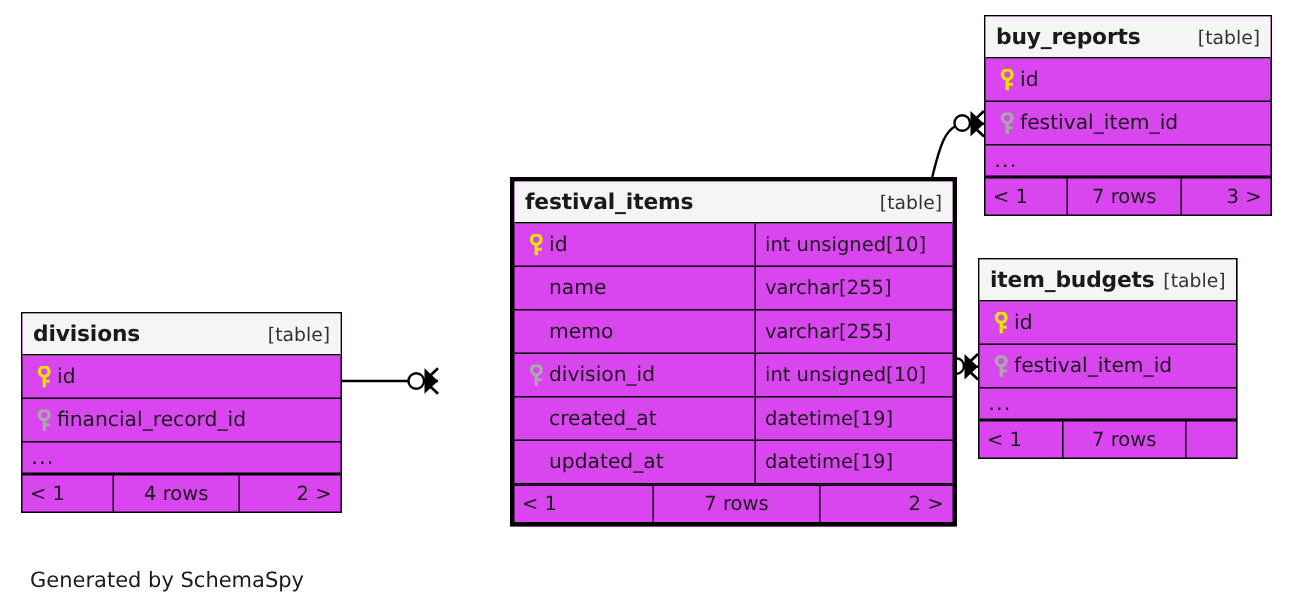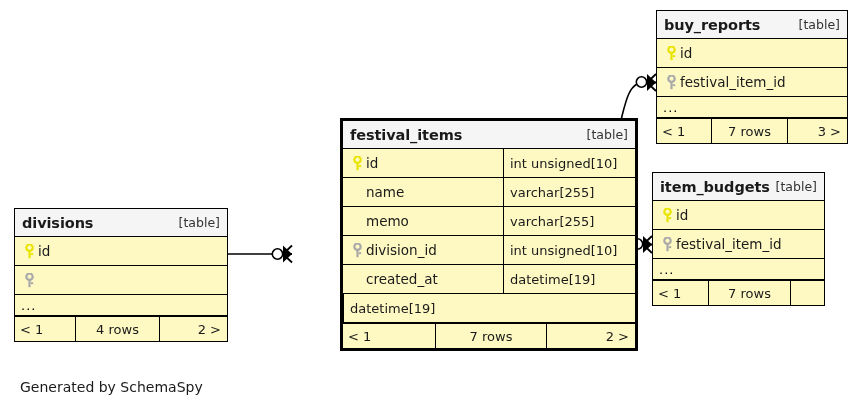--- a/index.html
+++ b/index.html
@@ -25,21 +25,21 @@
   .edges {
     position: absolute;
     left: 0; top: 0;
     width: 865px; height: 409px;
     pointer-events: none;
   }
 
   
   .table-box {
     position: absolute;
-    background: #fef9c3;
+    background: #d946ef;
     border: 1px solid #000000;
     box-sizing: border-box;
   }
   .table-box.emphasis {
     border-width: 3px;
     margin-left: 48px;
   }
 
   .tbl-header {
     background: #f5f5f5;
@@ -218,20 +218,24 @@
 
     <div class="tbl-row">
       <div class="col-name">
         <span class="key-slot empty"></span>
         <span>created_at</span>
       </div>
       <div class="col-type" style="width:132px;">datetime[19]</div>
     </div>
 
     <div class="tbl-row">
+      <div class="col-name">
+        <span class="key-slot empty"></span>
+        <span>updated_at</span>
+      </div>
       <div class="col-type" style="width:132px;">datetime[19]</div>
     </div>
 
     <div class="footer-row">
       <div class="footer-cell left" style="width:92px;">&lt; 1</div>
       <div class="footer-cell mid" style="width:112px;">7 rows</div>
       <div class="footer-cell right" style="flex:1 1 auto;">2 &gt;</div>
     </div>
   </div>
 
@@ -256,20 +260,21 @@
 
     <div class="tbl-row">
       <div class="col-name">
         <span class="key-slot">
           <svg width="11" height="15" viewBox="0 0 11 15">
               <circle cx="5.5" cy="3.7" r="3.2" fill="none" stroke="#a9a9a9" stroke-width="2.2"></circle>
               <rect x="4.4" y="6.2" width="2.2" height="8" fill="#a9a9a9"></rect>
               <rect x="6.6" y="9.2" width="2.6" height="1.9" fill="#a9a9a9"></rect>
             </svg>
         </span>
+        <span>financial_record_id</span>
       </div>
     </div>
 
     <div class="ellipsis-row">...</div>
 
     <div class="footer-row">
       <div class="footer-cell left" style="width:60px;">&lt; 1</div>
       <div class="footer-cell mid" style="width:85px;">4 rows</div>
       <div class="footer-cell right" style="flex:1 1 auto;">2 &gt;</div>
     </div>

